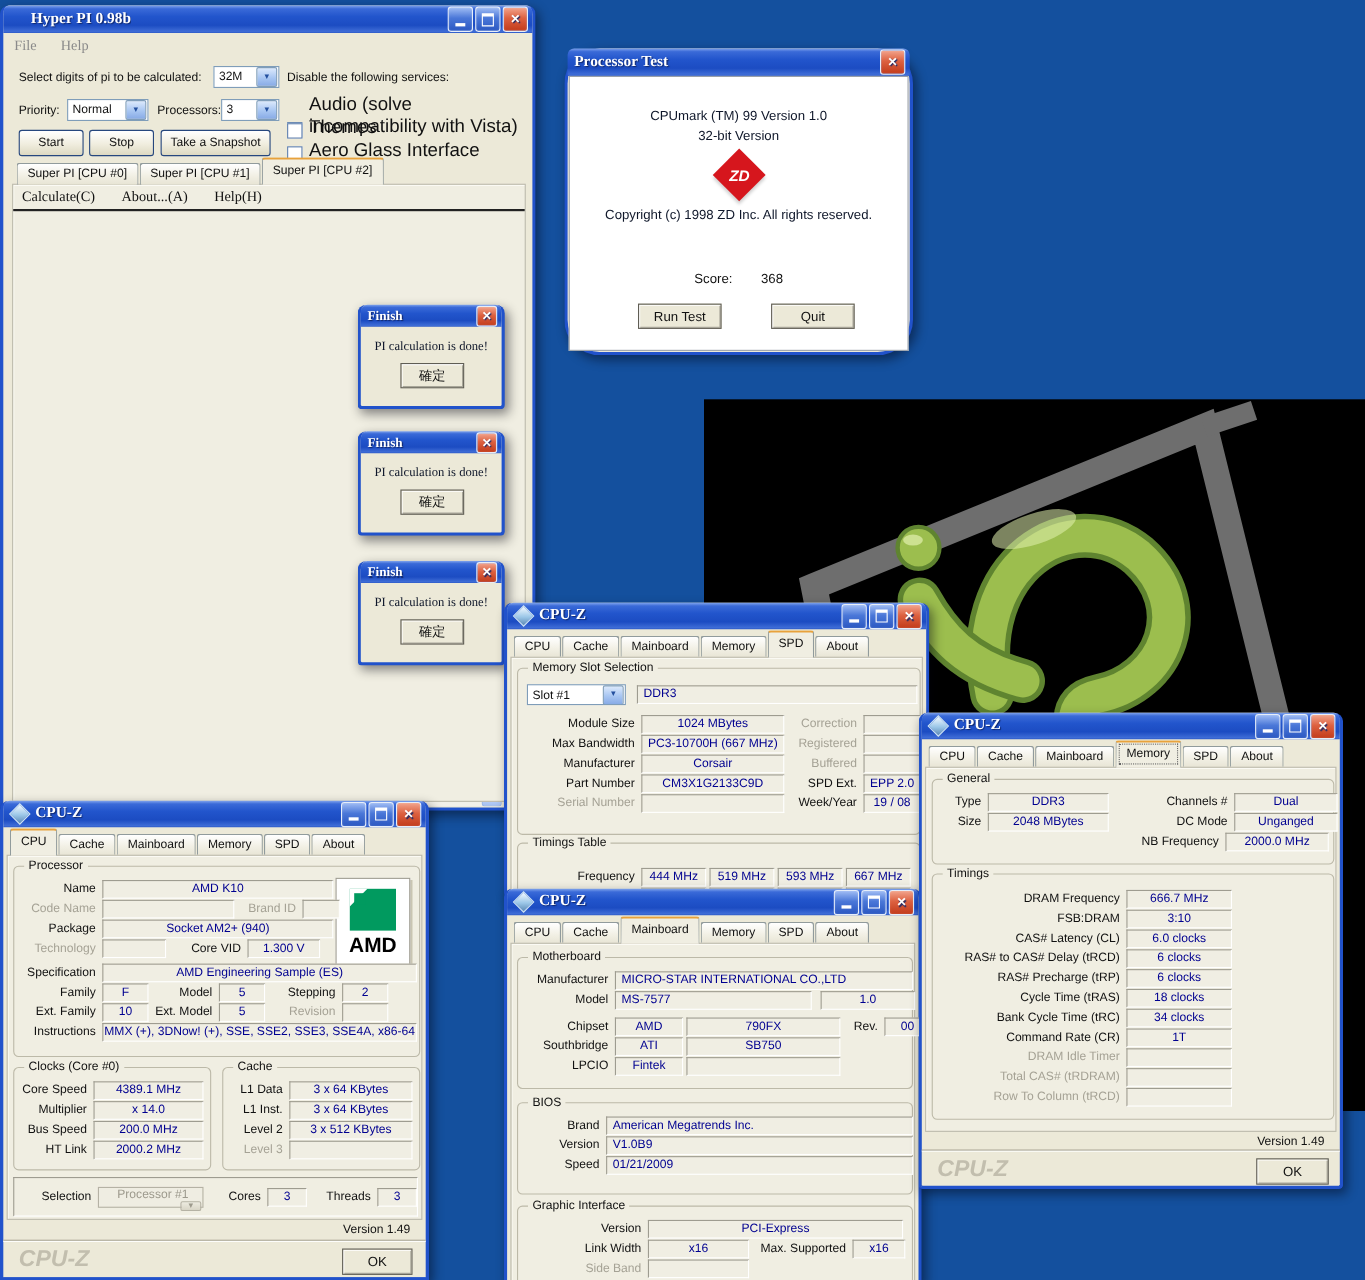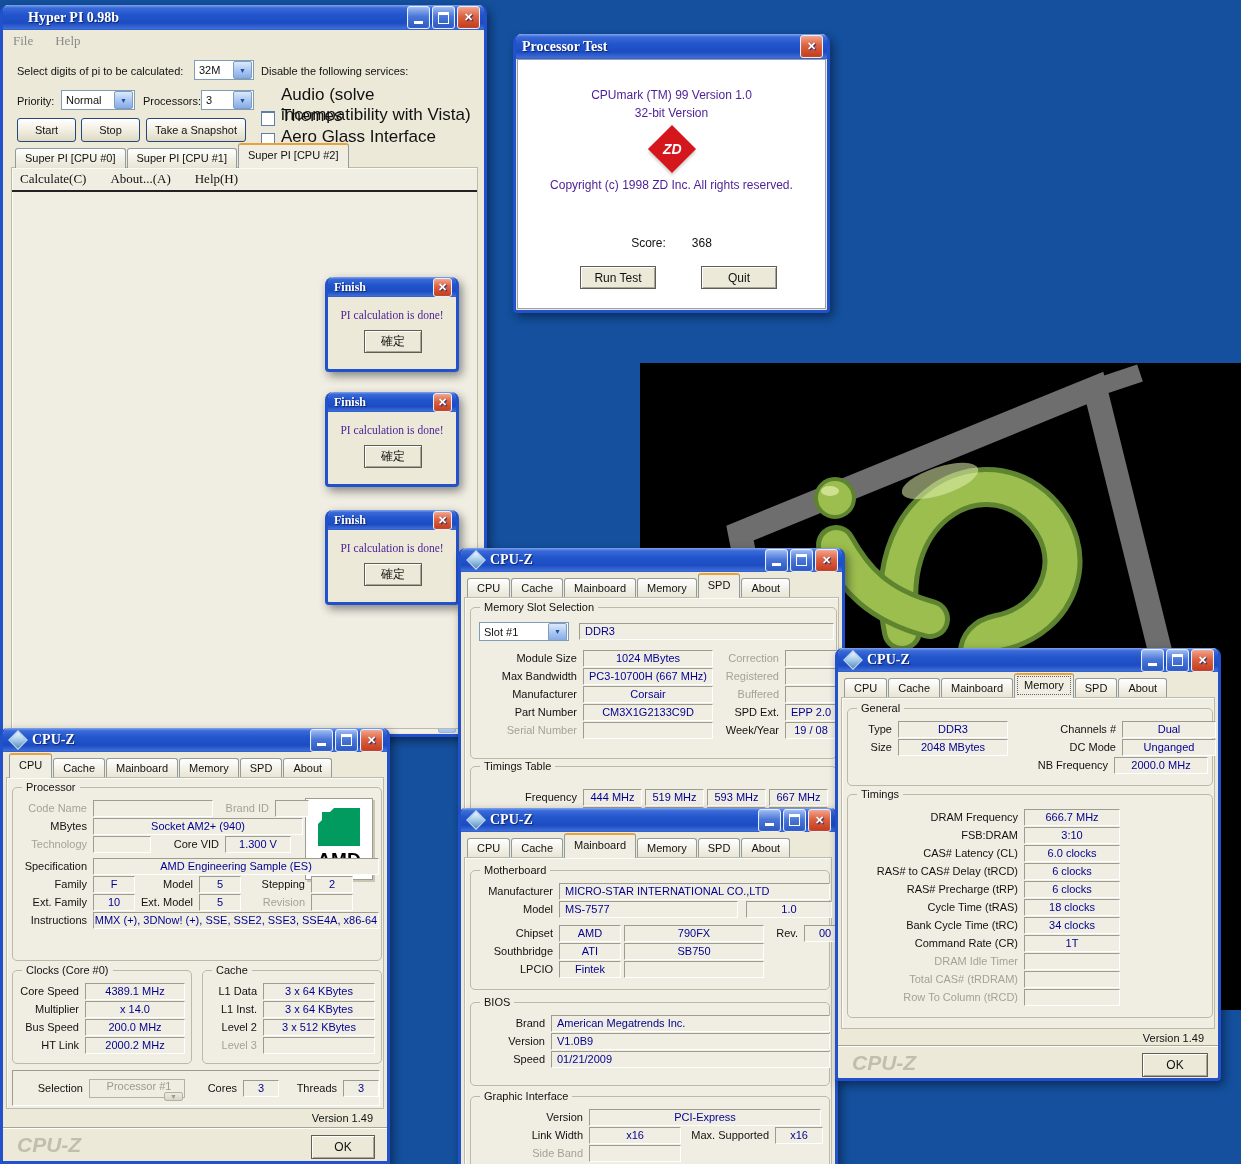--- a/index.html
+++ b/index.html
@@ -76,21 +76,21 @@
   
   .amdbox{position:absolute;right:8px;top:10px;width:66px;height:80px;background:#fff;border:1px solid #9E9C90;
           box-shadow:2px 2px 0 #C9C5B2;display:flex;flex-direction:column;align-items:center;justify-content:center;gap:3px;}
   .amdsq{width:42px;height:38px;background:#019A5F;position:relative;}
   .amdsq:before{content:"";position:absolute;left:0;top:0;border-top:16px solid #fff;border-right:16px solid transparent;}
   .amdsq:after{content:"";position:absolute;left:4px;top:4px;width:10px;height:10px;background:#019A5F;}
   .amdtx{font-size:19px;font-weight:bold;color:#000;letter-spacing:0;}
   .zd{width:34px;height:34px;transform:rotate(45deg);background:#D6161D;display:flex;align-items:center;
       justify-content:center;box-shadow:2px 2px 3px #00000030;}
   .zd span{transform:rotate(-45deg);color:#fff;font-weight:bold;font-style:italic;font-size:14px;}
-  .ctr{position:absolute;left:0;right:0;text-align:center;font-size:12px;color:#4c1d95;}
+  .ctr{position:absolute;left:0;right:0;text-align:center;font-size:12px;color:#0f172a;}
 </style>
 </head>
 <body>
 
 <div id="desktop">
 
   <div style="position:absolute;left:640px;top:363px;width:601px;height:647px;background:#000;">
     <svg width="601" height="647" viewBox="0 0 601 647">
       <polygon points="100,170 455,25 560,450 180,575" fill="none" stroke="#6E6E6E" stroke-width="24" stroke-linejoin="miter"></polygon>
       <path d="M455,25 L500,10" stroke="#6E6E6E" stroke-width="18" fill="none"></path>
@@ -272,21 +272,21 @@
             <span>✕</span>
           </span>
         </span>
     </div>
     <div class="ctr" style="top:32px;font-size:11.5px;font-family:'Liberation Serif',serif;">PI calculation is done!</div>
     <div class="btnc" style="position:absolute;left:36px;top:53px;width:56px;height:21px;">
         <span>確定</span>
       </div>
   </div>
 
-  <div class="win" style="left:513px;top:34px;width:311px;height:276px;z-index:20;">
+  <div class="win" style="left:513px;top:44px;width:311px;height:276px;z-index:20;border-radius:32px;">
     <div class="tbar">
       <span>Processor Test</span>
       <span class="caps">
           <span class="cap close">
             <span>✕</span>
           </span>
         </span>
     </div>
     <div style="position:absolute;inset:25px 1px 1px 1px;background:#fff;border:1px solid #9AA0A8;">
       <div class="ctr" style="top:28px;">CPUmark (TM) 99 Version 1.0</div>
@@ -626,27 +626,31 @@
     </div>
     <div class="page" style="top:49px;height:330px;">
       <div class="group" style="left:5px;top:9px;width:368px;height:172px;">
         <span class="legend">Processor</span>
         <div class="amdbox">
           <span class="amdsq"></span>
           <span class="amdtx">AMD</span>
         </div>
         <div style="position:absolute;left:2px;top:12px;right:2px;">
           <div class="r">
+              <span class="l" style="width:72px;">Name</span>
+              <span class="f" style="width:208px;">AMD K10</span>
+            </div>
+          <div class="r">
               <span class="l dis" style="width:72px;">Code Name</span>
               <span class="f" style="width:118px;margin-right:6px;"></span>
               <span class="l dis" style="width:50px;">Brand ID</span>
               <span class="f" style="width:32px;"></span>
             </div>
           <div class="r">
-              <span class="l" style="width:72px;">MBytes</span>
+              <span class="l" style="width:72px;">Package</span>
               <span class="f" style="width:208px;">Socket AM2+ (940)</span>
             </div>
           <div class="r">
               <span class="l dis" style="width:72px;">Technology</span>
               <span class="f" style="width:56px;margin-right:6px;"></span>
               <span class="l" style="width:62px;">Core VID</span>
               <span class="f" style="width:64px;">1.300 V</span>
             </div>
           <div class="r" style="margin-top:6px;">
               <span class="l" style="width:72px;">Specification</span>

